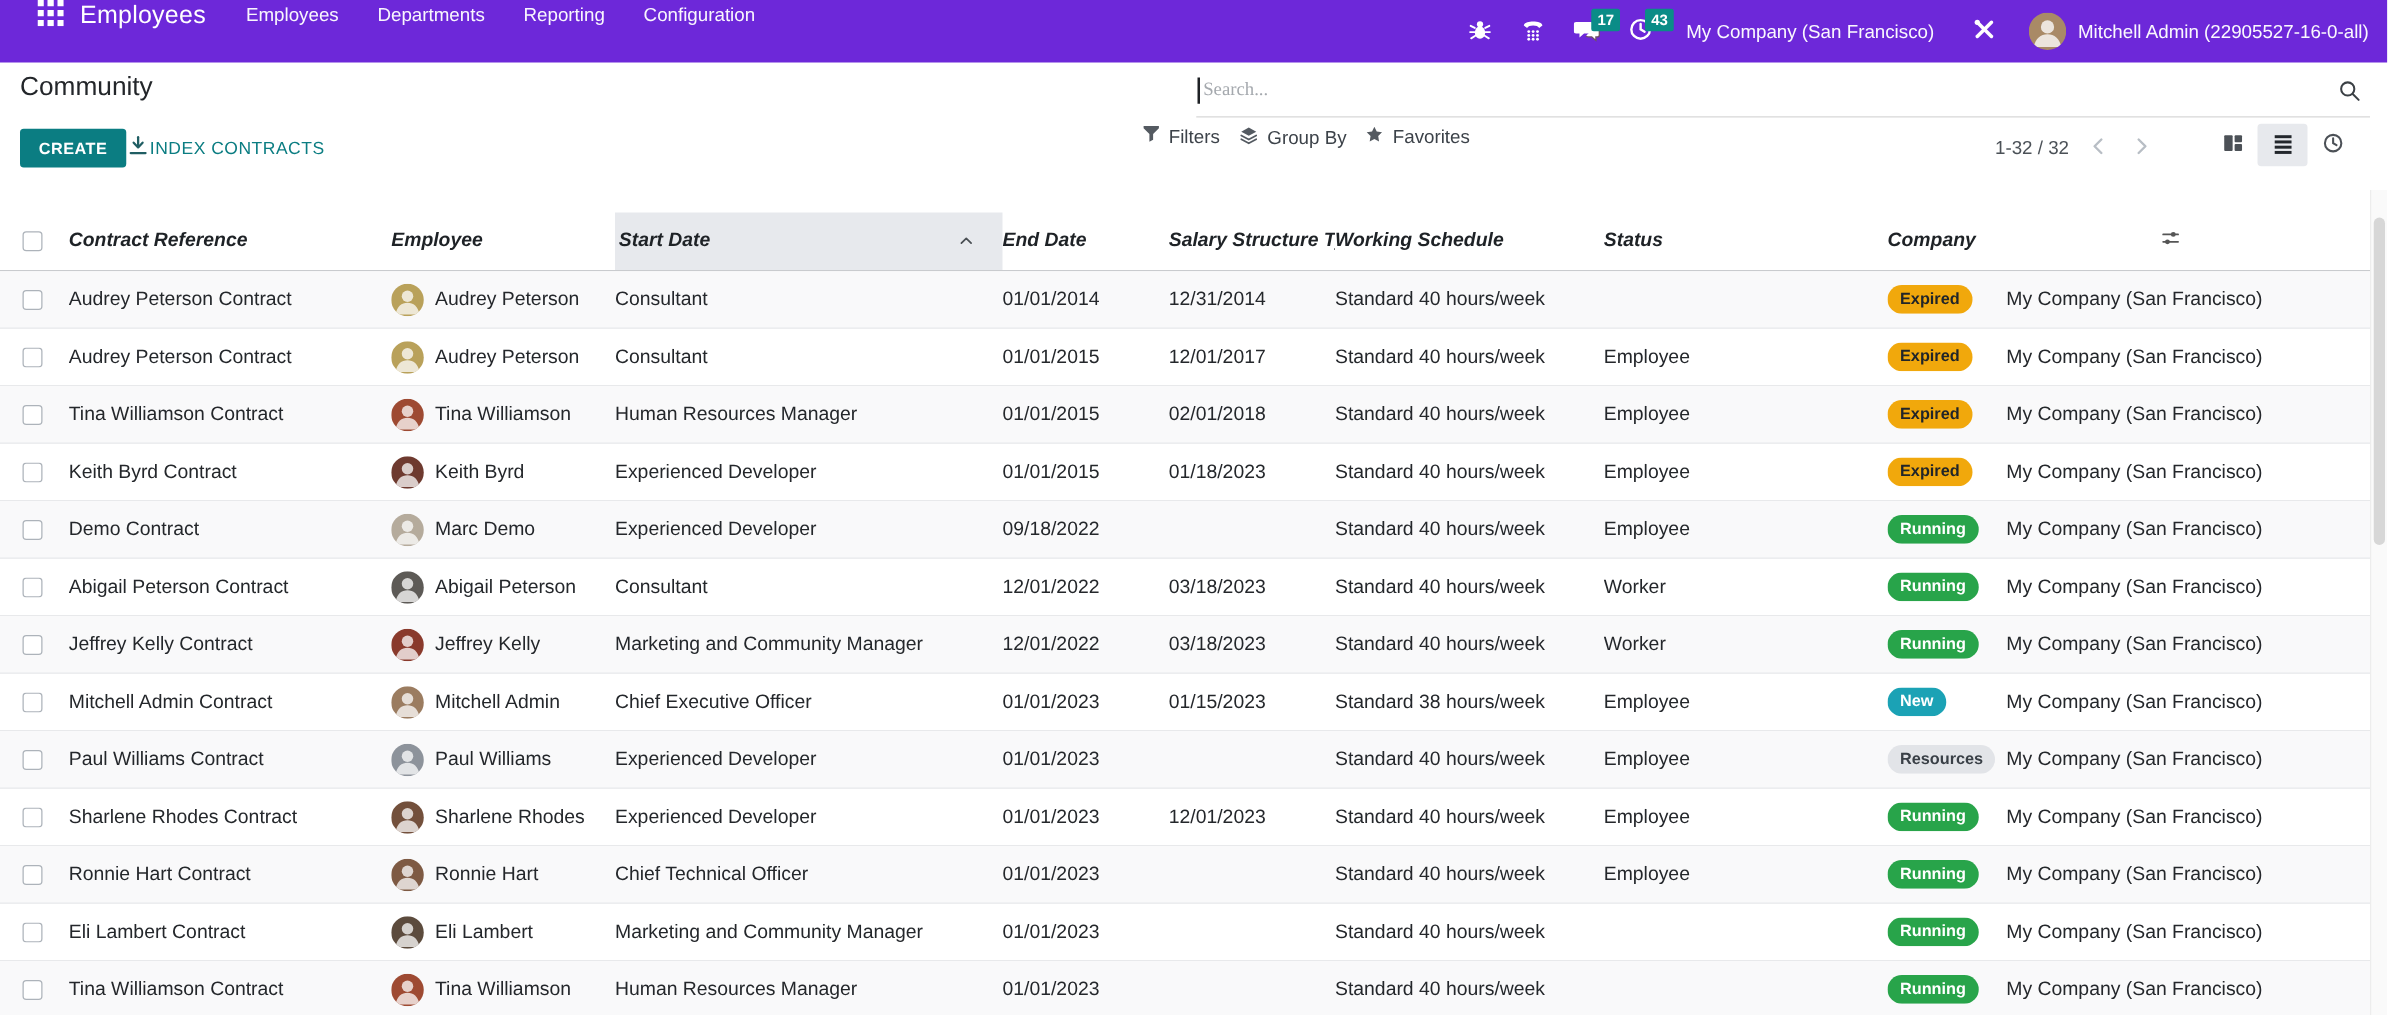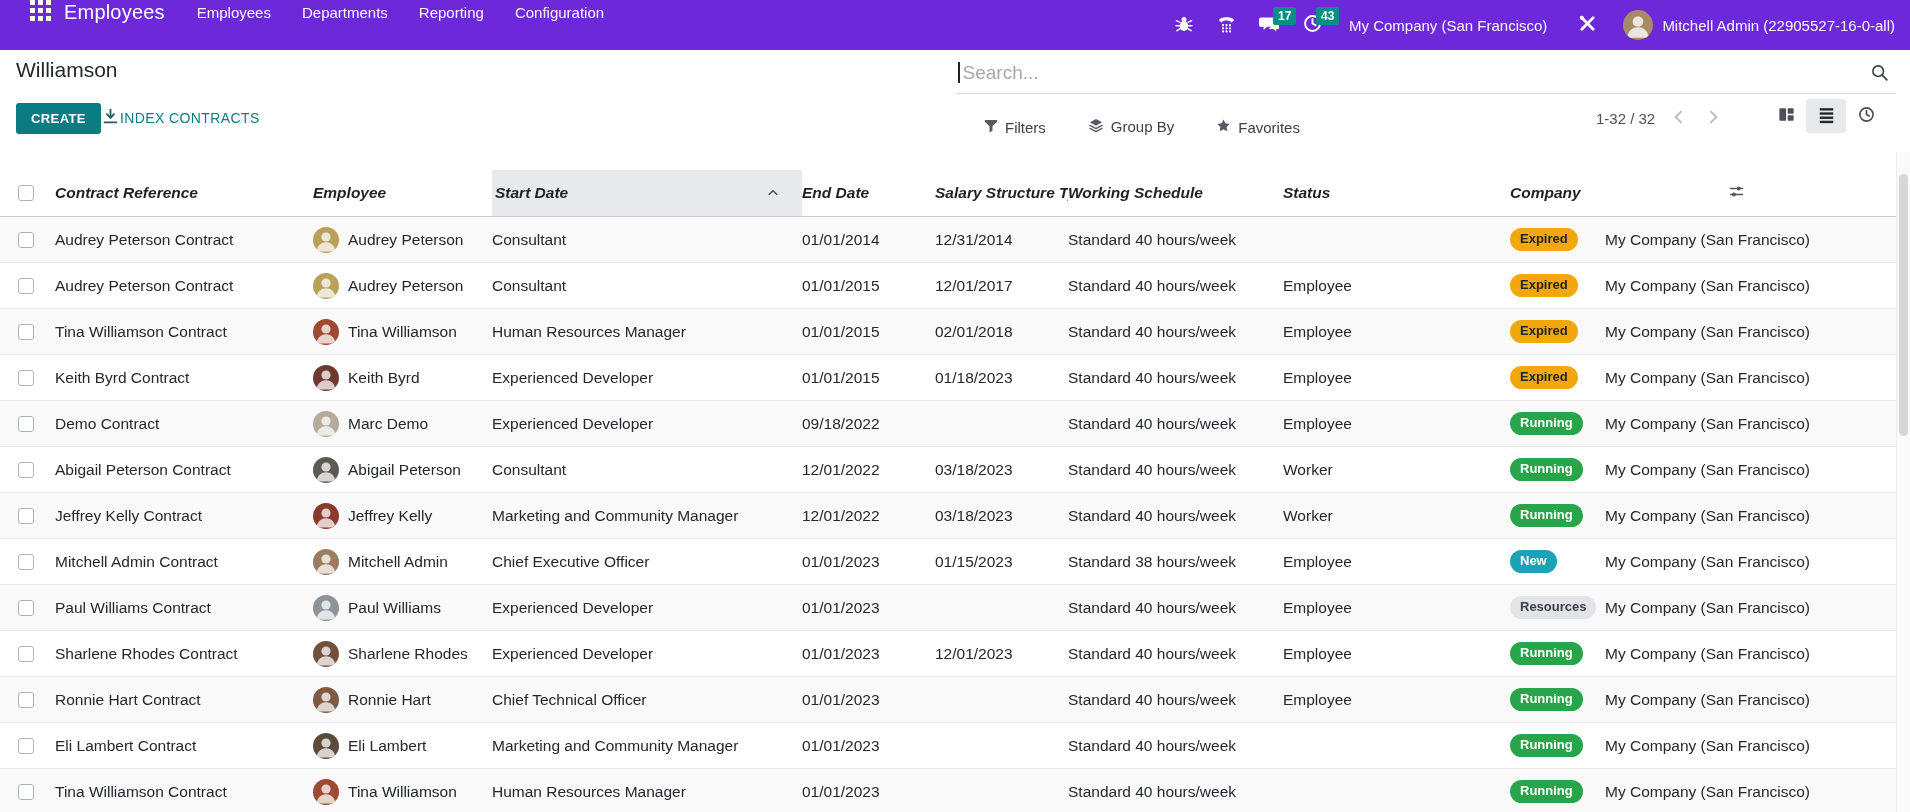--- a/index.html
+++ b/index.html
@@ -24,33 +24,33 @@
   .tb-company{margin:0 14px 0 10px;}
   .tb-user{display:flex;align-items:center;gap:9px;margin-left:10px;cursor:pointer;}
   .tb-avatar{width:30px;height:30px;border-radius:50%;overflow:hidden;display:flex;flex-shrink:0;}
   .tb-avatar svg,.avatar svg{width:100%;height:100%;}
 
   
   .page-title{position:absolute;left:16px;top:58px;font-size:21px;font-weight:400;color:#23262a;margin:0;}
   .searchbar{position:absolute;left:957px;width:939px;top:52px;height:42px;border-bottom:1px solid #d8d8d8;
              display:flex;align-items:center;}
   .search-caret{width:1.5px;height:21px;background:#1e2125;margin-left:1px;}
-  .search-input{flex:1;border:none;outline:none;font-family:Liberation Sans, sans-serif;
-                font-size:19px;color:#212529;padding:0 0 0 3px;background:transparent;}
+  .search-input{flex:1;border:none;outline:none;font-family:Liberation Serif, serif;
+                font-size:15px;color:#212529;padding:0 0 0 3px;background:transparent;}
   .search-input::placeholder{color:#a5a9ae;}
   .search-glass{display:flex;margin-right:6px;cursor:pointer;}
 
   .buttons-row{position:absolute;left:16px;top:100px;height:36px;display:flex;align-items:center;}
   .btn-create{background:#0B7D82;color:#fff;border:none;border-radius:3px;height:31px;padding:0 15px;
               font-family:"Liberation Sans",sans-serif;font-size:13px;font-weight:700;letter-spacing:.4px;cursor:pointer;}
   .btn-export{background:none;border:none;padding:0;display:flex;cursor:pointer;}
   .btn-index{background:none;border:none;color:#0B7D82;font-family:"Liberation Sans",sans-serif;
              font-size:14px;font-weight:500;letter-spacing:.4px;cursor:pointer;padding:0;white-space:nowrap;}
 
-  .filter-row{position:absolute;left:984px;top:100px;height:36px;display:flex;align-items:flex-end;gap:42px;}
+  .filter-row{position:absolute;left:914px;top:100px;height:36px;display:flex;align-items:flex-start;gap:15px;}
   .filter-item{display:flex;align-items:center;gap:7px;font-size:15px;color:#3c4249;cursor:pointer;white-space:nowrap;}
   .pager{position:absolute;left:1596px;top:100px;height:36px;display:flex;align-items:center;}
   .pager-value{font-size:15px;color:#4b5157;white-space:nowrap;}
   .pager-btn{background:none;border:none;padding:0;margin-left:14px;display:flex;cursor:pointer;}
   .view-switcher{position:absolute;left:1766px;top:99px;display:flex;align-items:center;}
   .vs-btn{width:40px;height:34px;display:flex;align-items:center;justify-content:center;background:none;
           border:none;cursor:pointer;border-radius:3px;padding:0;}
   .vs-btn.active{background:#e7e9ed;}
 
   
@@ -178,21 +178,21 @@
               <rect width="26" height="26" fill="#a98a66"></rect>
             <circle cx="13" cy="10" r="4.6" fill="rgba(255,255,255,.78)"></circle>
             <path d="M3.5 24 C4.5 17.8 8.3 15 13 15 C17.7 15 21.5 17.8 22.5 24 Z" fill="rgba(255,255,255,.78)"></path>
           </svg>
         </span>
         <span class="tb-text">Mitchell Admin (22905527-16-0-all)</span>
       </div>
     </div>
   </header>
 
-  <h1 class="page-title">Williamson</h1>
+  <h1 class="page-title">Community</h1>
 
   <div class="searchbar">
     <span class="search-caret"></span>
     <input class="search-input" type="text" placeholder="Search..." style="">
     <span class="search-glass">
       <svg width="20" height="20" viewBox="0 0 22 22">
         <circle cx="9" cy="9" r="5.8" stroke="#3b4045" stroke-width="1.8" fill="none"></circle>
         <line x1="13.4" y1="13.4" x2="18.6" y2="18.6" stroke="#3b4045" stroke-width="1.8" stroke-linecap="round"></line>
       </svg>
     </span>

